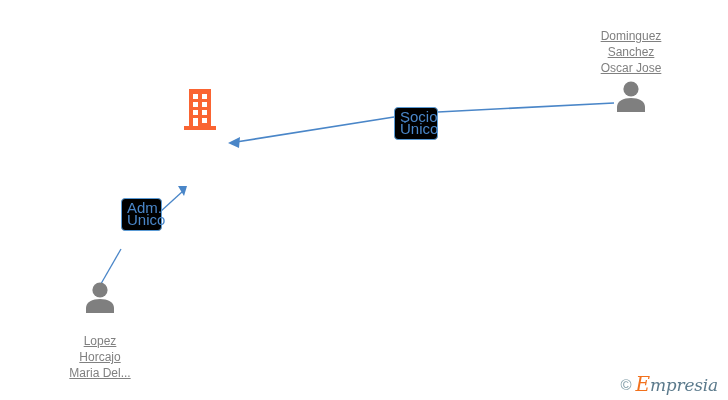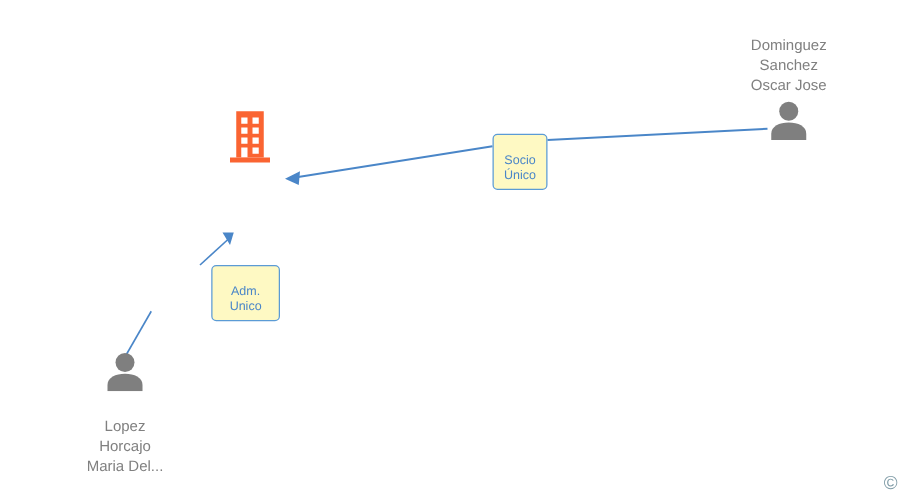--- a/index.html
+++ b/index.html
@@ -54,43 +54,44 @@
     text-align: center;
     width: 120px;
   }
   .person-node.right { left: 571px; top: 28px; }
   .person-node.left  { left: 40px;  top: 281px; }
   .person-name {
     font-size: 12px;
     line-height: 16px;
     color: #808080;
     white-space: pre-line;
+    text-decoration: underline;
   }
   .person-icon-wrap {
     display: flex;
     justify-content: center;
   }
   .person-node.right .person-icon-wrap { margin-top: 4px; }
   .person-node.left  .person-name      { margin-top: 20px; }
   
   .rel-label {
     position: absolute;
     border: 1px solid #5B9BD5;
     border-radius: 4px;
-    background: #fef9c3;
+    background: #000000;
     color: #4A86C8;
-    font-size: 10px;
+    font-size: 15px;
     line-height: 12px;
     text-align: center;
-    padding: 15px 5px 4px 5px;
+    padding: 3px 5px 4px 5px;
     white-space: pre-line;
     box-sizing: border-box;
   }
   .rel-socio { left: 394px; top: 107px; width: 44px; }
-  .rel-adm   { left: 121px; top: 212px; width: 55px; margin-left: 48px; }
+  .rel-adm   { left: 121px; top: 198px; width: 41px; }
   
   .watermark {
     position: absolute;
     right: 10px;
     bottom: 6px;
     display: flex;
     align-items: center;
     gap: 4px;
   }
   .wm-c {
@@ -173,15 +174,16 @@
   </div>
 
   <div class="rel-label rel-socio">Socio
 Único</div>
 
   <div class="rel-label rel-adm">Adm.
 Unico</div>
 
   <div class="watermark">
     <span class="wm-c">©</span>
+    <span class="wm-text"><span class="wm-cap">E</span><span>mpresia</span></span>
   </div>
 
 </div>
 
 </body></html>

